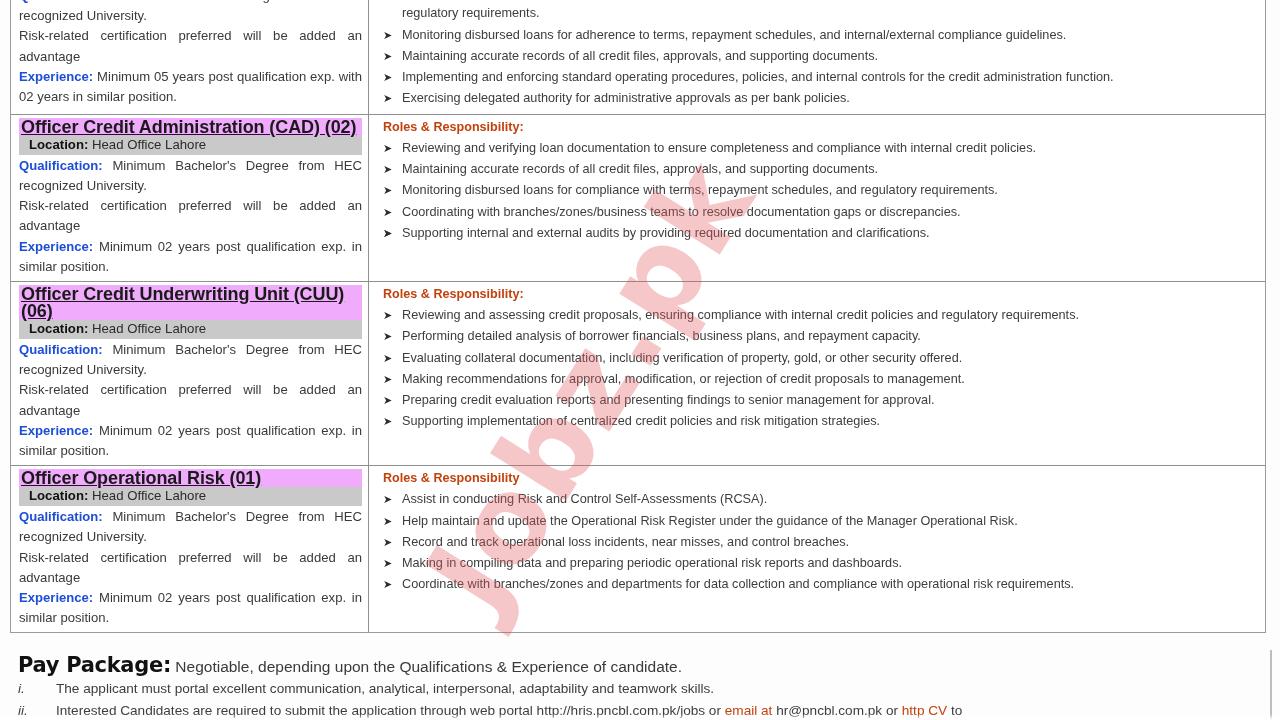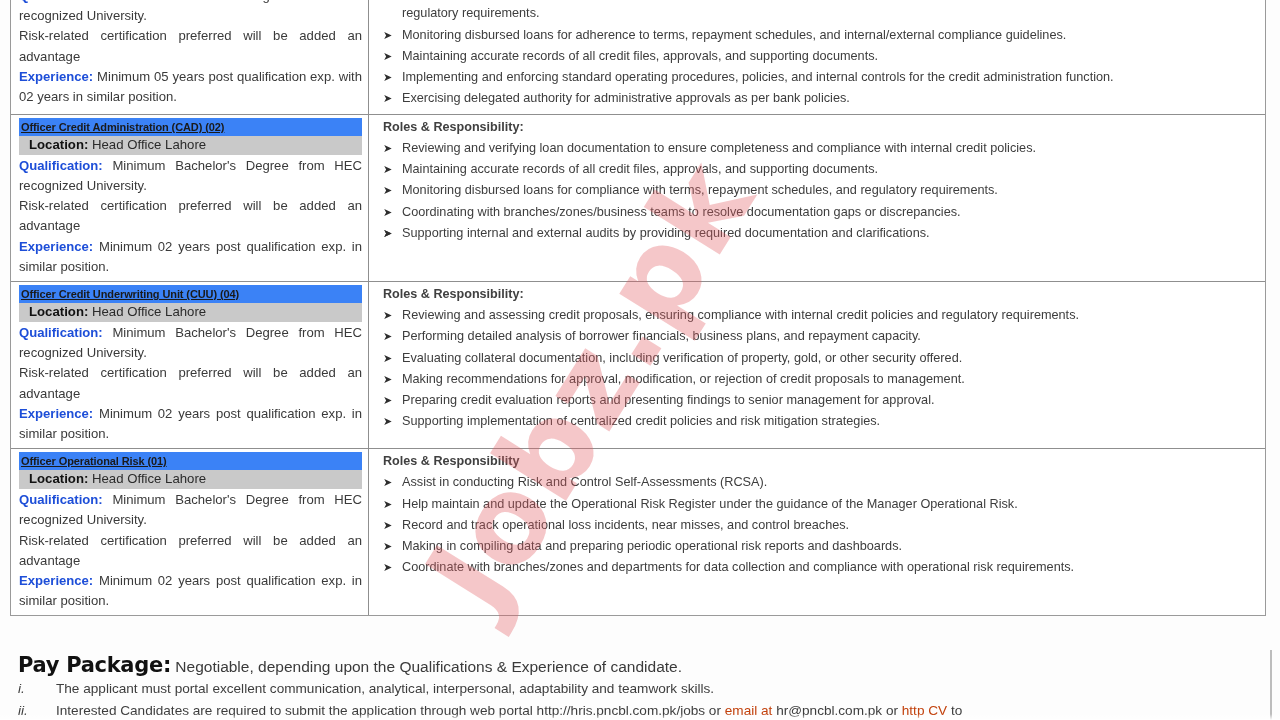--- a/index.html
+++ b/index.html
@@ -62,24 +62,24 @@
     padding: 3px 6px 4px 8px;
   }
   .col-right {
     flex: 1 1 auto;
     padding: 3px 8px 4px 14px;
   }
 
   .job-title {
     display: block;
     font-family: "Liberation Sans", sans-serif;
-    font-size: 11px;
+    font-size: 18px;
     font-weight: bold;
     color: #1a1a1a;
-    background: #3b82f6;
+    background: #f0abfc;
     text-decoration: underline;
     line-height: 17px;
     padding: 1px 2px 0 2px;
     letter-spacing: -0.1px;
   }
   .job-loc {
     display: block;
     background: #c9c9c9;
     font-size: 13.2px;
     line-height: 18px;
@@ -94,21 +94,21 @@
     color: #3a3a3a;
     text-align: justify;
     margin-top: 1px;
   }
   .spec b { color: #1d4ed8; font-weight: bold; }
   .spec p { margin: 0; }
 
   .rr-head {
     font-size: 12.6px;
     font-weight: bold;
-    color: #404040;
+    color: #c2410c;
     line-height: 19px;
     margin: 0 0 1px 0;
   }
   ul.duties { list-style: none; margin: 0; padding: 0; }
   ul.duties li {
     position: relative;
     padding-left: 19px;
     font-size: 12.7px;
     line-height: 21.3px;
     color: #3d3d3d;
@@ -223,21 +223,21 @@
             <li><span class="bullet">➤</span><span>Maintaining accurate records of all credit files, approvals, and supporting documents.</span></li>
             <li><span class="bullet">➤</span><span>Monitoring disbursed loans for compliance with terms, repayment schedules, and regulatory requirements.</span></li>
             <li><span class="bullet">➤</span><span>Coordinating with branches/zones/business teams to resolve documentation gaps or discrepancies.</span></li>
             <li><span class="bullet">➤</span></li>
             <li><span class="bullet">➤</span><span>Supporting internal and external audits by providing required documentation and clarifications.</span></li>
           </ul>
         </div>
       </div>
       <div class="row">
         <div class="col-left">
-          <span class="job-title">Officer Credit Underwriting Unit (CUU) (04)</span>
+          <span class="job-title">Officer Credit Underwriting Unit (CUU) (06)</span>
           <span class="job-loc"><b>Location:</b><span> Head Office Lahore</span></span>
           <div class="spec">
             <p><b>Qualification:</b><span> Minimum Bachelor's Degree from HEC recognized University.</span></p>
             <p>Risk-related certification preferred will be added an advantage</p>
             <p><b>Experience:</b><span> Minimum 02 years post qualification exp. in similar position.</span></p>
           </div>
         </div>
         <div class="col-right">
           <div class="rr-head">Roles &amp; Responsibility:</div>
           <ul class="duties">

